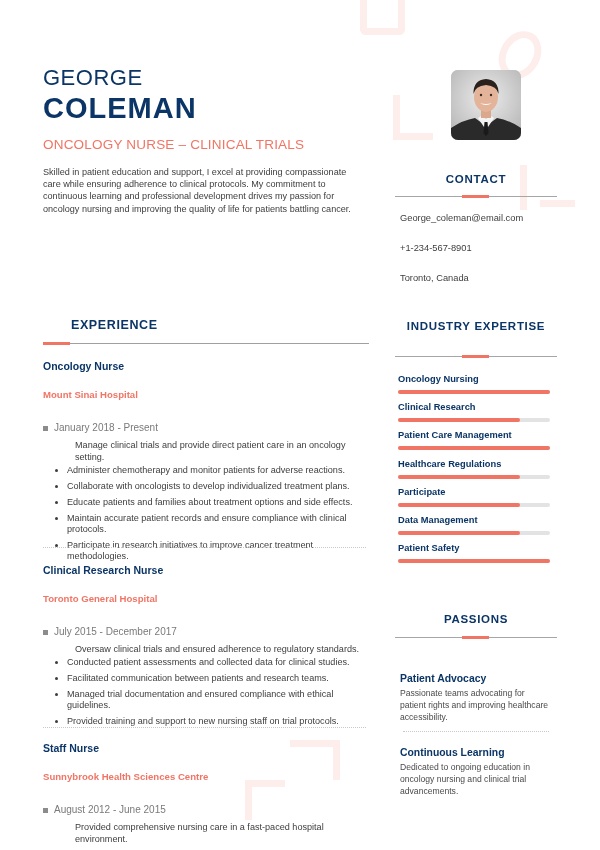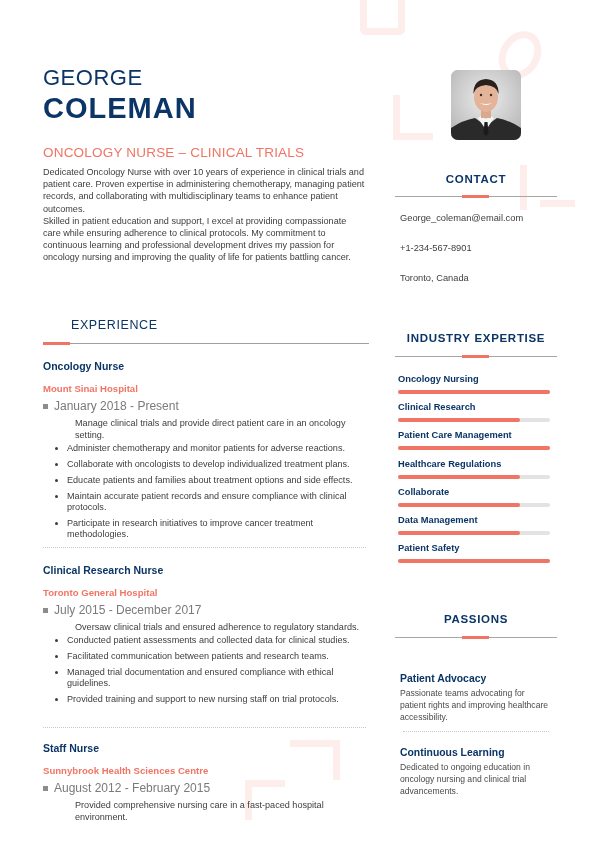--- a/index.html
+++ b/index.html
@@ -11,37 +11,37 @@
     .wm2 { left: 500px; top: 30px; width: 40px; height: 50px; border-width: 7px; border-radius: 50%; transform: rotate(30deg); }
     .wm3 { left: 393px; top: 95px; width: 40px; height: 45px; border-width: 0 0 7px 7px; }
     .wm4 { left: 520px; top: 165px; width: 20px; height: 45px; border-width: 0 0 0 7px; }
     .wm5 { left: 540px; top: 200px; width: 35px; height: 20px; border-width: 7px 0 0 0; }
     .wm6 { left: 290px; top: 740px; width: 50px; height: 40px; border-width: 7px 7px 0 0; }
     .wm7 { left: 245px; top: 780px; width: 40px; height: 40px; border-width: 7px 0 0 7px; }
 
     .header { position: absolute; left: 43px; top: 66px; }
     .first-name { font-size: 22px; color: #0b3566; letter-spacing: 0.5px; line-height: 24px; }
     .last-name { font-size: 29px; font-weight: bold; color: #0b3566; letter-spacing: 1px; line-height: 34px; margin-top: 1px; }
-    .job-title { font-size: 13.5px; color: #f07565; letter-spacing: 0.2px; margin-top: 20px; }
+    .job-title { font-size: 13.5px; color: #f07565; letter-spacing: 0.2px; margin-top: 12px; }
 
     .photo { position: absolute; left: 451px; top: 70px; width: 70px; height: 70px; border-radius: 7px; overflow: hidden;
              background: radial-gradient(circle at 50% 40%, #e6e6e6 0%, #c8c8c8 70%, #b8b8b8 100%); }
     .photo svg { width: 100%; height: 100%; display: block; }
 
     .summary { position: absolute; left: 43px; top: 166px; width: 322px; font-size: 9.1px; line-height: 12.2px; color: #3d3d3d; }
     .summary p + p { }
 
-    .section-title-left { position: absolute; left: 43px; font-size: 12.5px; font-weight: normal; color: #0b3566; letter-spacing: 0.6px; padding-left: 28px; }
+    .section-title-left { position: absolute; left: 43px; font-size: 12.5px; font-weight: bold; color: #0b3566; letter-spacing: 0.6px; padding-left: 28px; }
     .rule-left { position: absolute; left: 43px; width: 326px; height: 1px; background: #a0a0a0; }
     .rule-left .accent { position: absolute; left: 0; top: -1px; width: 27px; height: 3px; background: #f07565; }
 
     .job { position: absolute; left: 43px; width: 326px; }
     .job-role { font-size: 10.5px; font-weight: bold; color: #0b3566; line-height: 13px; }
-    .job-company { font-size: 9.6px; font-weight: bold; color: #f07565; line-height: 12px; margin-top: 10px; }
-    .job-dates { font-size: 12px; color: #7a7a7a; margin-top: 6px; line-height: 10px; display: flex; align-items: center; }
+    .job-company { font-size: 9.6px; font-weight: bold; color: #f07565; line-height: 12px; margin-top: 16px; }
+    .job-dates { font-size: 10px; color: #7a7a7a; margin-top: 22px; line-height: 10px; display: flex; align-items: center; }
     .calendar-icon { display: inline-block; width: 5px; height: 5px; background: #8c8c8c; margin-right: 6px; }
     .job-desc { font-size: 9.1px; line-height: 12px; color: #3d3d3d; margin-top: 6px; padding-left: 32px; }
     .job-bullets { list-style: none; margin-top: 2px; }
     .job-bullets li { position: relative; padding-left: 24px; font-size: 9.1px; line-height: 11px; color: #3d3d3d; margin-bottom: 5px; }
     .job-bullets li::before { content: ""; position: absolute; left: 12px; top: 4px; width: 3px; height: 3px; border-radius: 50%; background: #3d3d3d; }
 
     .dotted { position: absolute; height: 0; border-top: 1px dotted #c8c8c8; }
 
     .right-heading { position: absolute; left: 395px; width: 162px; text-align: center; font-size: 11.5px; font-weight: bold; color: #0b3566; letter-spacing: 0.7px; }
     .rule-right { position: absolute; left: 395px; width: 162px; height: 1px; background: #a6a6a6; }
@@ -90,21 +90,20 @@
     <rect x="30" y="38" width="10" height="10" fill="#d9a88d"></rect>
     <ellipse cx="35" cy="27" rx="12" ry="15" fill="#e3b49a"></ellipse>
     <path d="M22.5 24 Q22 10 35 9 Q48 10 47.5 24 Q46 16 35 15 Q24 16 22.5 24 Z" fill="#2b211c"></path>
     <path d="M29 33 Q35 37 41 33 Q35 35 29 33 Z" fill="#ffffff"></path>
     <circle cx="30" cy="25" r="1.2" fill="#3a2a20"></circle>
     <circle cx="40" cy="25" r="1.2" fill="#3a2a20"></circle>
   </svg>
 </div>
 
 <div class="summary">
-  <p>Dedicated Oncology Nurse with over 10 years of experience in clinical trials and patient care. Proven expertise in administering chemotherapy, managing patient records, and collaborating with multidisciplinary teams to enhance patient outcomes.</p>
   <p>Skilled in patient education and support, I excel at providing compassionate care while ensuring adherence to clinical protocols. My commitment to continuous learning and professional development drives my passion for oncology nursing and improving the quality of life for patients battling cancer.</p>
 </div>
 
 <div class="section-title-left" style="top:318px;">EXPERIENCE</div>
 <div class="rule-left" style="top:343px;">
   <div class="accent"></div>
 </div>
 
 <div class="job" style="top:360px;">
   <div class="job-role">Oncology Nurse</div>
@@ -141,34 +140,34 @@
   </ul>
 </div>
 
 <div class="dotted" style="left:43px; top:727px; width:323px;"></div>
 
 <div class="job" style="top:742px;">
   <div class="job-role">Staff Nurse</div>
   <div class="job-company">Sunnybrook Health Sciences Centre</div>
   <div class="job-dates">
     <span class="calendar-icon"></span>
-    <span>August 2012 - February 2015</span>
+    <span>August 2012 - June 2015</span>
   </div>
   <div class="job-desc">Provided comprehensive nursing care in a fast-paced hospital environment.</div>
 </div>
 
 <div class="right-heading" style="top:173px;">CONTACT</div>
 <div class="rule-right" style="top:196px;">
   <div class="accent"></div>
 </div>
 <div class="contact-item" style="top:213px;">George_coleman@email.com</div>
 <div class="contact-item" style="top:243px;">+1-234-567-8901</div>
 <div class="contact-item" style="top:273px;">Toronto, Canada</div>
 
-<div class="right-heading" style="top:332px;">INDUSTRY EXPERTISE</div>
+<div class="right-heading" style="top:320px;">INDUSTRY EXPERTISE</div>
 <div class="rule-right" style="top:356px;">
   <div class="accent"></div>
 </div>
 
 <div id="skills-container">
     <div class="skill" style="top: 374px;">
       <div class="skill-name">Oncology Nursing</div>
       <div class="skill-bar">
         <div class="skill-fill" style="width: 100%;"></div>
       </div>
@@ -185,21 +184,21 @@
         <div class="skill-fill" style="width: 100%;"></div>
       </div>
     </div>
     <div class="skill" style="top: 458.6px;">
       <div class="skill-name">Healthcare Regulations</div>
       <div class="skill-bar">
         <div class="skill-fill" style="width: 80%;"></div>
       </div>
     </div>
     <div class="skill" style="top: 486.8px;">
-      <div class="skill-name">Collaborate</div>
+      <div class="skill-name">Participate</div>
       <div class="skill-bar">
         <div class="skill-fill" style="width: 80%;"></div>
       </div>
     </div>
     <div class="skill" style="top: 515px;">
       <div class="skill-name">Data Management</div>
       <div class="skill-bar">
         <div class="skill-fill" style="width: 80%;"></div>
       </div>
     </div>

